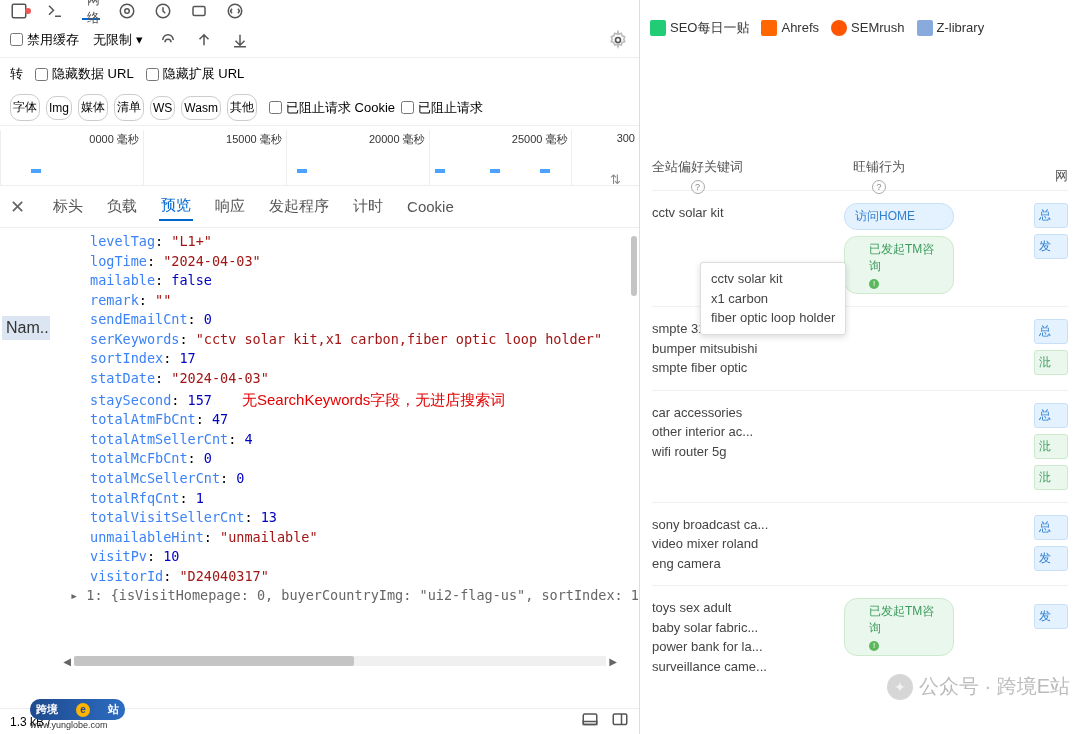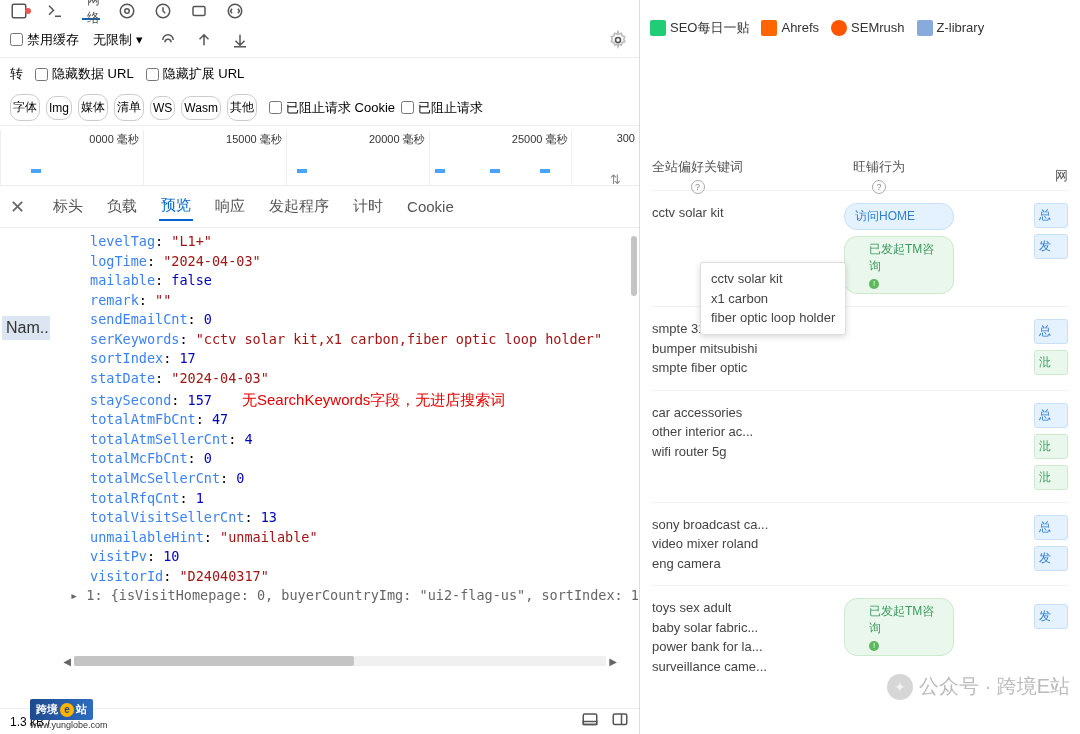--- a/index.html
+++ b/index.html
@@ -44,21 +44,21 @@
   .num { color: #0000c0; }
   .bool { color: #0000c0; }
   .colon { color: #000; }
   .annotation { color: #e60000; font-family: Arial, sans-serif; font-size: 15px; margin-left: 30px; }
   .row-name { position: absolute; left: 2px; top: 316px; font-size: 16px; color: #333; background: #dce6f2; padding: 3px 4px; width: 48px; overflow: hidden; }
   
   .bottom-bar { display: flex; align-items: center; padding: 2px 10px; height: 26px; border-top: 1px solid #eee; font-size: 12px; gap: 8px; justify-content: space-between; }
   .bottom-bar .icons { display: flex; gap: 12px; }
   
   .footer-logo { position: absolute; bottom: 4px; left: 30px; z-index: 20; }
-  .footer-logo .box { background: linear-gradient(90deg,#1e4a8e,#2d6cc0); color: #fff; font-size: 11px; padding: 3px 6px; border-radius: 2px; display: inline-flex; align-items: center; gap: 2px; font-weight: bold; }
+  .footer-logo .box { background: linear-gradient(90deg,#1e4a8e,#2d6cc0); color: #fff; font-size: 11px; padding: 3px 6px; border-radius: 10px; display: inline-flex; align-items: center; gap: 18px; font-weight: bold; }
   .footer-logo .url { font-size: 9px; color: #333; display: block; }
   .circle-e { background: #ffb400; color: #1e4a8e; border-radius: 50%; width: 14px; height: 14px; display: inline-flex; align-items: center; justify-content: center; font-size: 10px; }
 
   
   .right-panel { flex: 1; height: 100%; display: flex; flex-direction: column; background: #fff; }
   .bookmarks { display: flex; align-items: center; gap: 12px; padding: 2px 10px; height: 22px; font-size: 13px; }
   .bookmark { display: flex; align-items: center; gap: 4px; color: #333; white-space: nowrap; margin-top: 33px; }
   .bm-icon { width: 16px; height: 16px; display: inline-block; border-radius: 2px; }
   
   .right-body { flex: 1; position: relative; padding-top: 0; }

